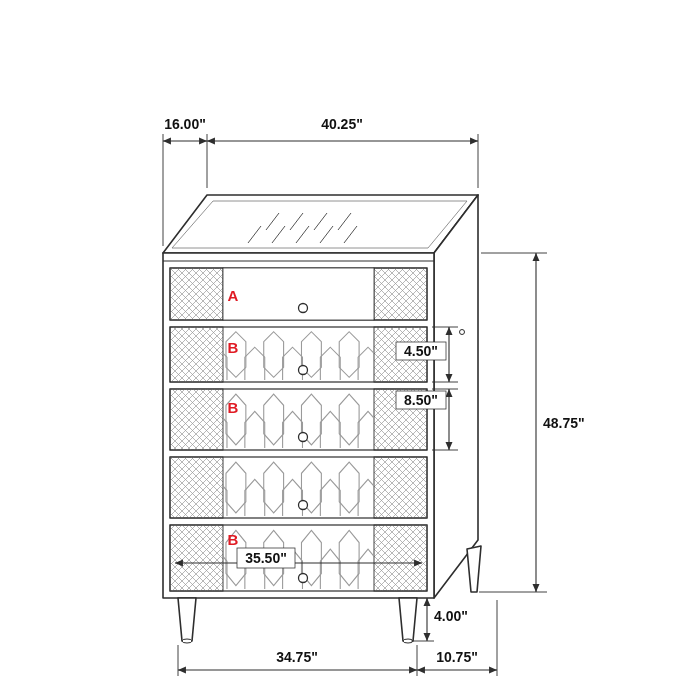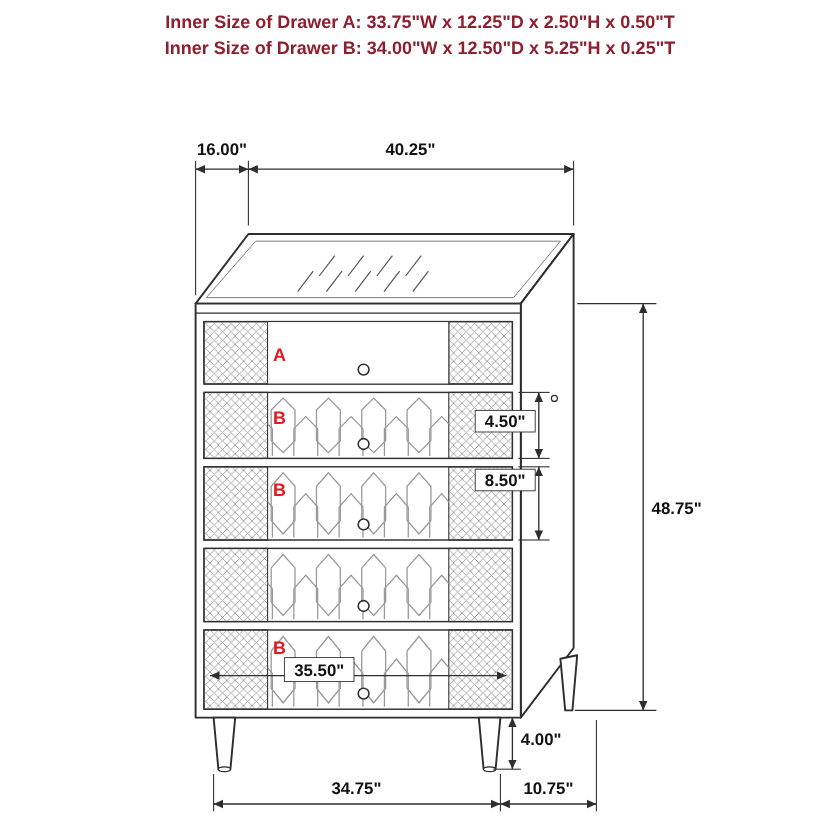--- a/index.html
+++ b/index.html
@@ -18,24 +18,20 @@
   .ext{stroke:#2e2e2e;stroke-width:0.9;fill:none;}
   .knob{fill:#ffffff;stroke:#2e2e2e;stroke-width:1.3;}
   .wbox{fill:#ffffff;stroke:#2e2e2e;stroke-width:0.75;}
   .dtxt{font:bold 14px "Liberation Sans",sans-serif;fill:#111;}
   .rtxt{font:bold 15px "Liberation Sans",sans-serif;fill:#E01B24;}
 </style>
 </head>
 <body>
 
 <div class="page">
-  <div class="hdr">
-    <div>Inner Size of Drawer A: 33.75"W x 12.25"D x 2.50"H x 0.50"T</div>
-    <div>Inner Size of Drawer B: 34.00"W x 12.50"D x 5.25"H x 0.25"T</div>
-  </div>
 
   <svg width="700" height="700" viewBox="0 0 700 700">
     <defs>
       <marker id="arr" viewBox="0 0 10 10" refX="9" refY="5" markerWidth="8" markerHeight="8" orient="auto-start-reverse">
         <path d="M0,1 L9,5 L0,9 Z" fill="#2e2e2e"></path>
       </marker>
       <pattern id="xh" patternUnits="userSpaceOnUse" width="7" height="7">
         <path d="M0,7 L7,0 M0,0 L7,7" stroke="#9a9a9a" stroke-width="0.7" fill="none"></path>
       </pattern>
       <symbol id="deco" viewBox="0 0 152 56" preserveAspectRatio="none">

